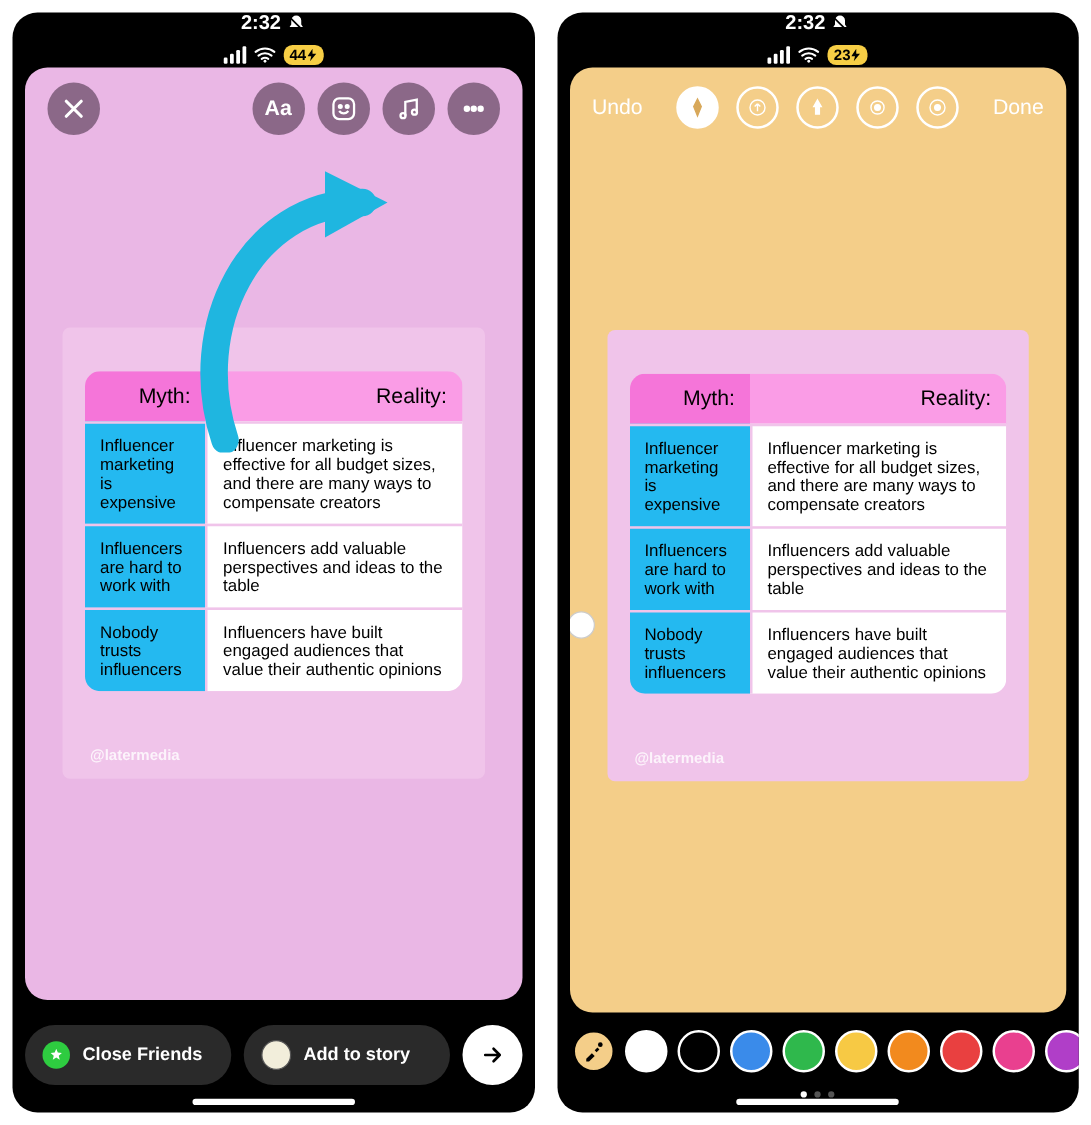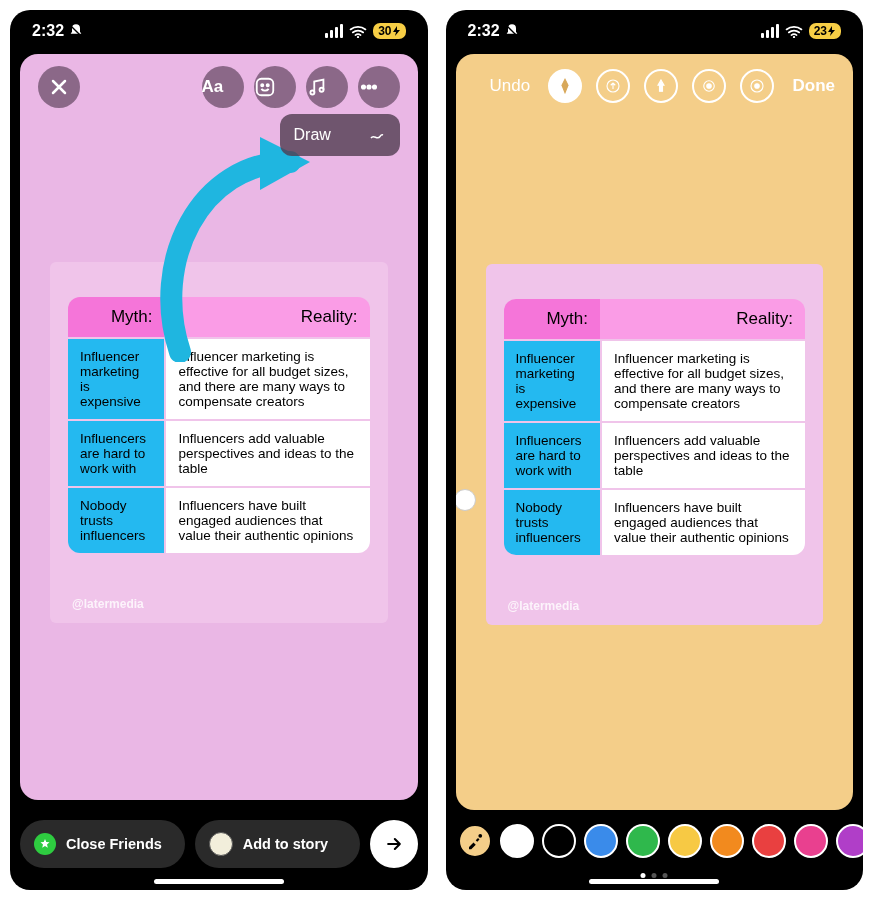--- a/index.html
+++ b/index.html
@@ -26,20 +26,21 @@
     top: 0; left: 0; right: 0;
     height: 42px;
     display: flex;
     align-items: center;
     justify-content: space-between;
     padding: 0 22px;
     z-index: 50;
     color: #fff;
     font-weight: 600;
     font-size: 16px;
+    flex-direction: column;
   }
   .status-left { display: flex; align-items: center; gap: 4px; }
   .bell { width: 16px; height: 16px; display:inline-block; }
   .status-right { display: flex; align-items: center; gap: 6px; }
   .sig { display:flex; align-items:flex-end; gap:2px; }
   .sig span { width:3px; background:#fff; display:block; border-radius:1px; }
   .sig .b1{height:5px}.sig .b2{height:8px}.sig .b3{height:11px}.sig .b4{height:14px;}
   .wifi { width:18px; height:14px; }
   .battery {
     background:#f7ce45; color:#000; font-size:12px; font-weight:700;
@@ -53,21 +54,21 @@
     border-radius: 18px;
     overflow: hidden;
   }
   .canvas.pink { background:#eab7e5; }
   .canvas.yellow { background:#f4ce89; bottom:80px; }
 
   .top-icons { position:absolute; top:12px; right:18px; display:flex; gap:10px; z-index:40; }
   .ticon {
     width:42px; height:42px; border-radius:50%;
     background:rgba(60,40,60,0.55);
-    display:flex; align-items:center; 
+    display:flex; align-items:center; justify-content:center;
     color:#fff; font-weight:700;
   }
   .ticon svg { width:22px; height:22px; stroke:#fff; fill:none; stroke-width:2; }
   .close-btn {
     position:absolute; top:12px; left:18px; width:42px; height:42px; border-radius:50%;
     background:rgba(60,40,60,0.55); display:flex; align-items:center; justify-content:center; z-index:40;
   }
   .close-btn svg { width:18px; height:18px; stroke:#fff; stroke-width:2.5; stroke-linecap:round; }
 
   .menu-pop {
@@ -112,21 +113,21 @@
   }
   .dot-avatar { width:24px; height:24px; border-radius:50%; background:#f2eedb; border:1px solid #555; }
   .star-badge { width:22px;height:22px;border-radius:50%;background:#2ecc40;display:flex;align-items:center;justify-content:center;}
   .star-badge svg{ width:12px;height:12px; fill:#fff; }
   .send-circ { width:48px;height:48px;border-radius:50%;background:#fff; display:flex;align-items:center;justify-content:center;}
   .send-circ svg{ width:20px;height:20px; stroke:#000; stroke-width:2.5; fill:none; stroke-linecap:round; stroke-linejoin:round;}
   .home-ind { position:absolute; bottom:6px; left:50%; transform:translateX(-50%); width:130px; height:5px; border-radius:3px; background:#fff; }
 
   
   .draw-top {
-    position:absolute; top:10px; left:16px; right:0; height:44px;
+    position:absolute; top:10px; left:0; right:0; height:44px;
     display:flex; align-items:center; justify-content:space-between; padding:0 18px; z-index:40;
   }
   .txtbtn { color:#fff; font-size:17px; font-weight:500; }
   .brush-row { display:flex; gap:14px; }
   .bcirc {
     width:34px; height:34px; border-radius:50%; border:2px solid #fff;
     display:flex; align-items:center; justify-content:center;
   }
   .bcirc.sel { background:#fff; }
   .bcirc svg { width:18px;height:18px; stroke:#fff; fill:#fff; stroke-width:1.5; }
@@ -163,21 +164,21 @@
           <span class="b1"></span>
           <span class="b2"></span>
           <span class="b3"></span>
           <span class="b4"></span>
         </span>
       <span class="wifi"><svg viewBox="0 0 24 18">
             <path d="M2 6a16 16 0 0120 0M5 10a11 11 0 0114 0M8.5 13.5a6 6 0 017 0" stroke="#fff" stroke-width="2.2" fill="none" stroke-linecap="round"></path>
             <circle cx="12" cy="16" r="1.5" fill="#fff"></circle>
           </svg></span>
       <span class="battery">
-          <span>30</span>
+          <span>44</span>
           <svg width="8" height="10" viewBox="0 0 8 10">
             <path d="M4 0L0 6h3l-1 4 5-6H4z" fill="#000"></path>
           </svg>
         </span>
     </div>
   </div>
 
   <div class="canvas pink">
     <div class="close-btn">
       <svg viewBox="0 0 18 18">
@@ -206,26 +207,20 @@
       <div class="ticon">
           <svg viewBox="0 0 24 24">
             <circle cx="6" cy="12" r="1.8" fill="#fff"></circle>
             <circle cx="12" cy="12" r="1.8" fill="#fff"></circle>
             <circle cx="18" cy="12" r="1.8" fill="#fff"></circle>
           </svg>
         </div>
     </div>
 
     <div class="menu-pop">
-      <div class="row">
-        <span>Draw</span>
-        <svg viewBox="0 0 24 24">
-            <path d="M4 16c4-6 8 4 12-2 2-3 4-2 4-2"></path>
-          </svg>
-      </div>
     </div>
 
     <svg class="arrow" viewBox="0 0 200 240">
       <path d="M40 230 C 10 140, 60 40, 150 40" stroke="#1fb6e0" stroke-width="22" fill="none" stroke-linecap="round"></path>
       <path d="M120 15 L170 40 L120 68 Z" fill="#1fb6e0"></path>
     </svg>
 
     <div class="card">
       <table class="tbl">
         <tbody>
@@ -331,21 +326,21 @@
               <circle cx="12" cy="12" r="7" fill="none"></circle>
             </svg>
           </div>
         <div class="bcirc">
             <svg viewBox="0 0 24 24">
               <circle cx="12" cy="12" r="8" fill="none"></circle>
               <circle cx="12" cy="12" r="3"></circle>
             </svg>
           </div>
       </div>
-      <span class="txtbtn" style="font-weight:700">Done</span>
+      <span class="txtbtn" style="font-weight:400">Done</span>
     </div>
 
     <div class="sizeknob"></div>
 
     <div class="card yellow-shift">
       <table class="tbl">
         <tbody>
             <tr>
           <th class="th-myth">Myth:</th>
           <th class="th-real">Reality:</th>

